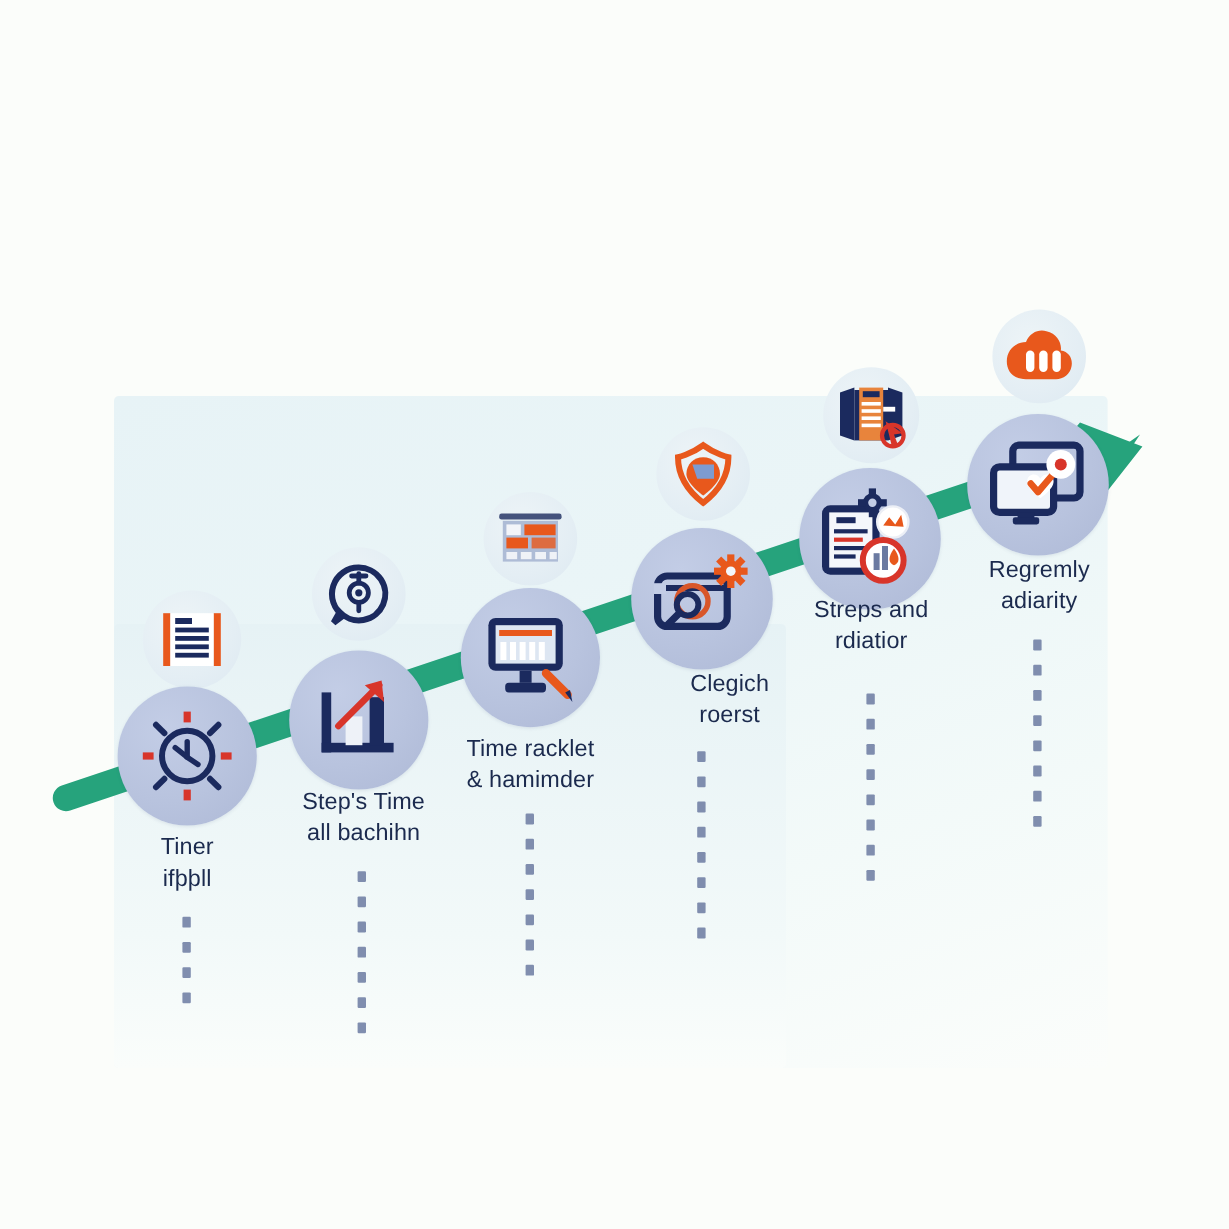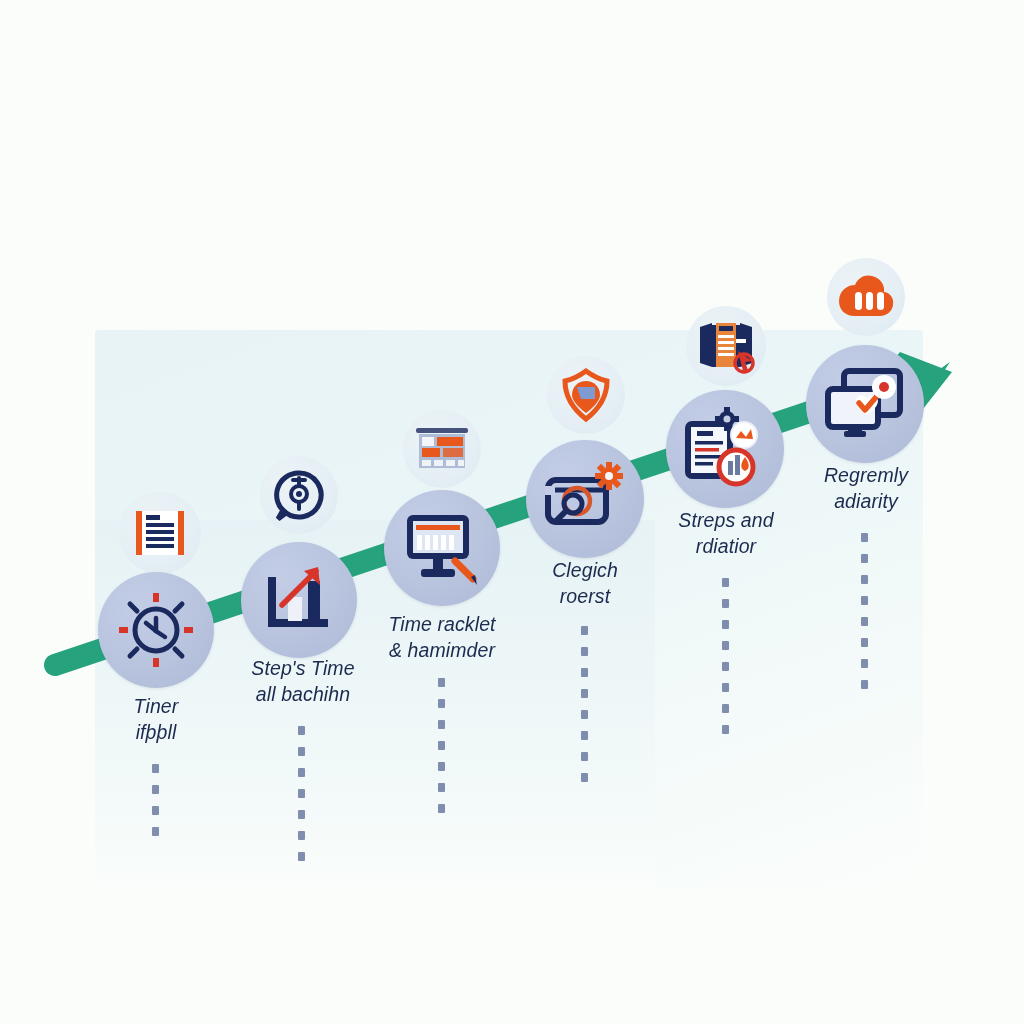--- a/index.html
+++ b/index.html
@@ -37,21 +37,20 @@
   .minicircle{
     position:absolute;border-radius:50%;
     background:radial-gradient(circle at 40% 35%,#edf4f7 0%,#e4eef4 60%,#dde9f1 100%);
     display:flex;align-items:center;justify-content:center;
   }
   .label{
     position:absolute;text-align:center;
     color:#1b2a4e;font-size:19.5px;line-height:1.32;
     letter-spacing:0.1px;
     white-space:pre-line;
-    font-style:italic;
   }
   .dots{position:absolute;width:8px;}
   .dots i{
     display:block;width:7px;height:9px;background:#6b7aa1;
     margin-bottom:12px;border-radius:1px;opacity:.85;
   }
   svg{display:block;overflow:visible;}
 </style>
 </head>
 <body>
@@ -217,21 +216,21 @@
           <rect x="52" y="11" width="7" height="6"></rect>
             <rect x="73" y="11" width="7" height="6"></rect>
           <rect x="55" y="3" width="6" height="6" transform="rotate(-45 58 6)"></rect>
           <rect x="71" y="19" width="6" height="6" transform="rotate(-45 74 22)"></rect>
           <rect x="71" y="3" width="6" height="6" transform="rotate(45 74 6)"></rect>
           <rect x="55" y="19" width="6" height="6" transform="rotate(45 58 22)"></rect>
         </g>
       </svg>
     </div>
 
-    <div class="label" style="left:495px;top:558px;width:180px;">Clegich
+    <div class="label" style="left:518px;top:558px;width:180px;">Clegich
 roerst</div>
 
     <div class="dots" style="left:581px;top:626px;">
       <i></i>
         <i></i>
         <i></i>
         <i></i>
         <i></i>
         <i></i>
         <i></i>
@@ -276,21 +275,21 @@
         </g>
         <circle cx="63" cy="28" r="13" fill="#ffffff" stroke="#eceff6" stroke-width="2"></circle>
         <path d="M55 31 L60 24 L65 30 L70 22 L72 32 Z" fill="#e8581c"></path>
         <circle cx="55" cy="60" r="17" fill="#ffffff" stroke="#d8352a" stroke-width="5"></circle>
         <rect x="47" y="54" width="5" height="14" fill="#6b7aa1"></rect>
         <rect x="54" y="48" width="5" height="20" fill="#6b7aa1"></rect>
         <path d="M64 50 C69 57 69 62 64 64 C59 62 59 57 64 50 Z" fill="#e8581c"></path>
       </svg>
     </div>
 
-    <div class="label" style="left:636px;top:508px;width:180px;">Streps and
+    <div class="label" style="left:636px;top:496px;width:180px;">Streps and
 rdiatior</div>
 
     <div class="dots" style="left:722px;top:578px;">
       <i></i>
         <i></i>
         <i></i>
         <i></i>
         <i></i>
         <i></i>
         <i></i>

